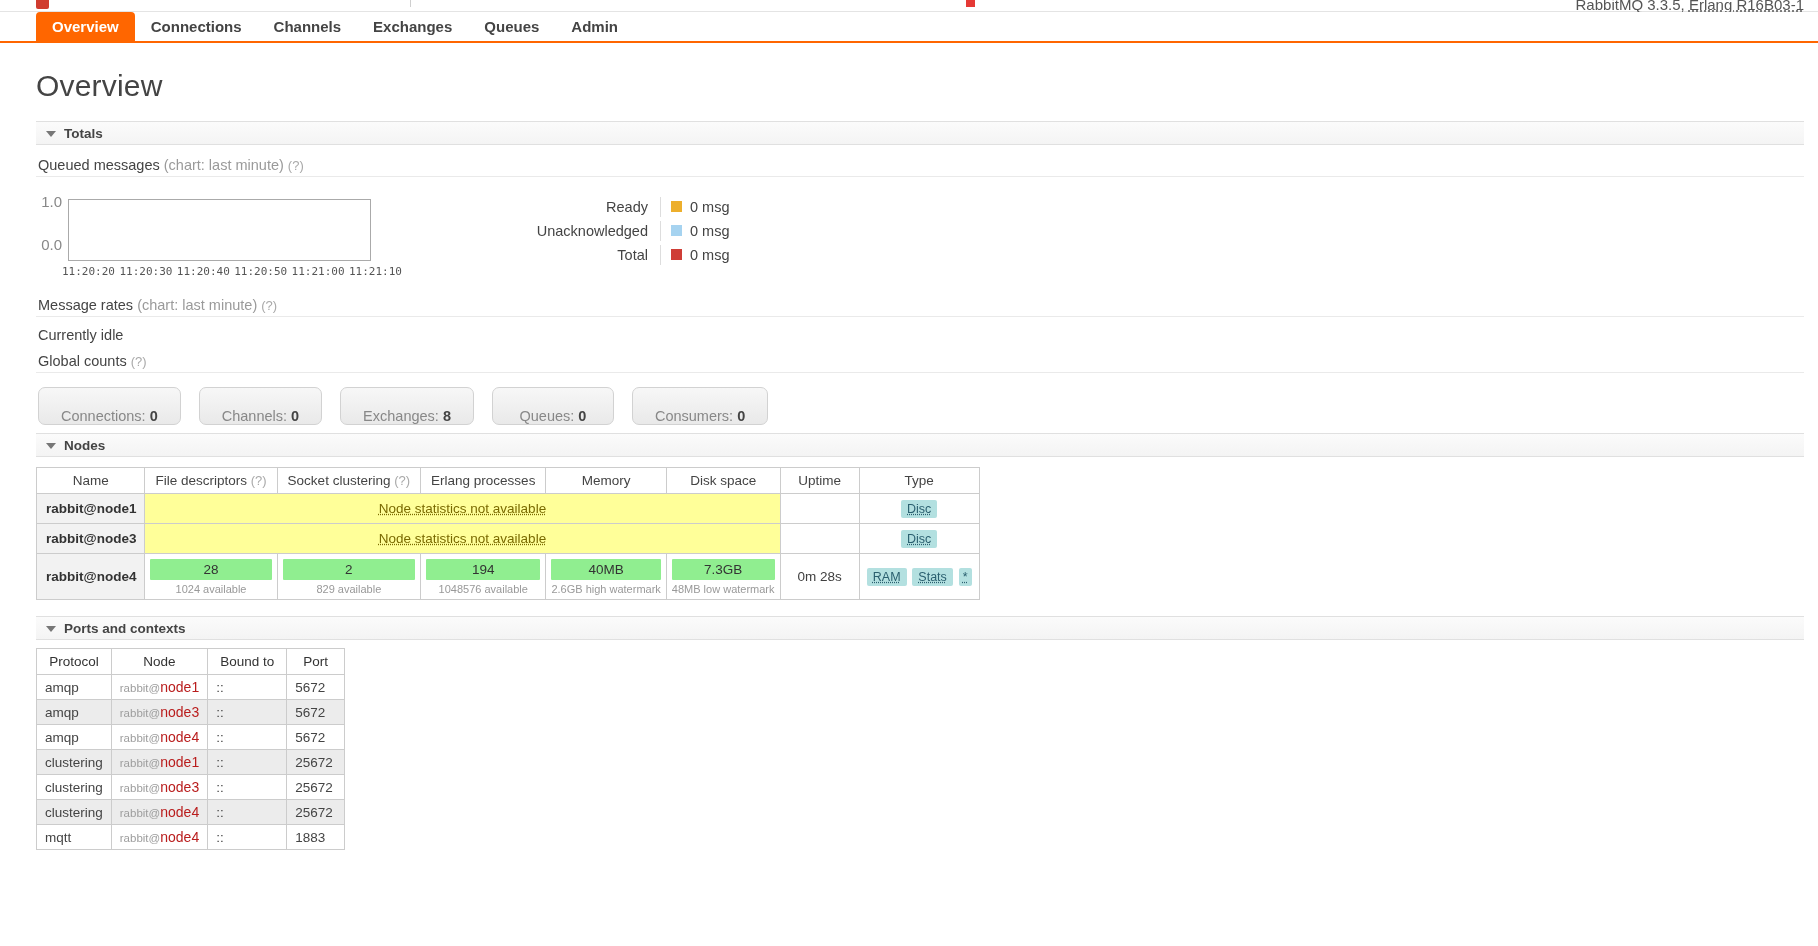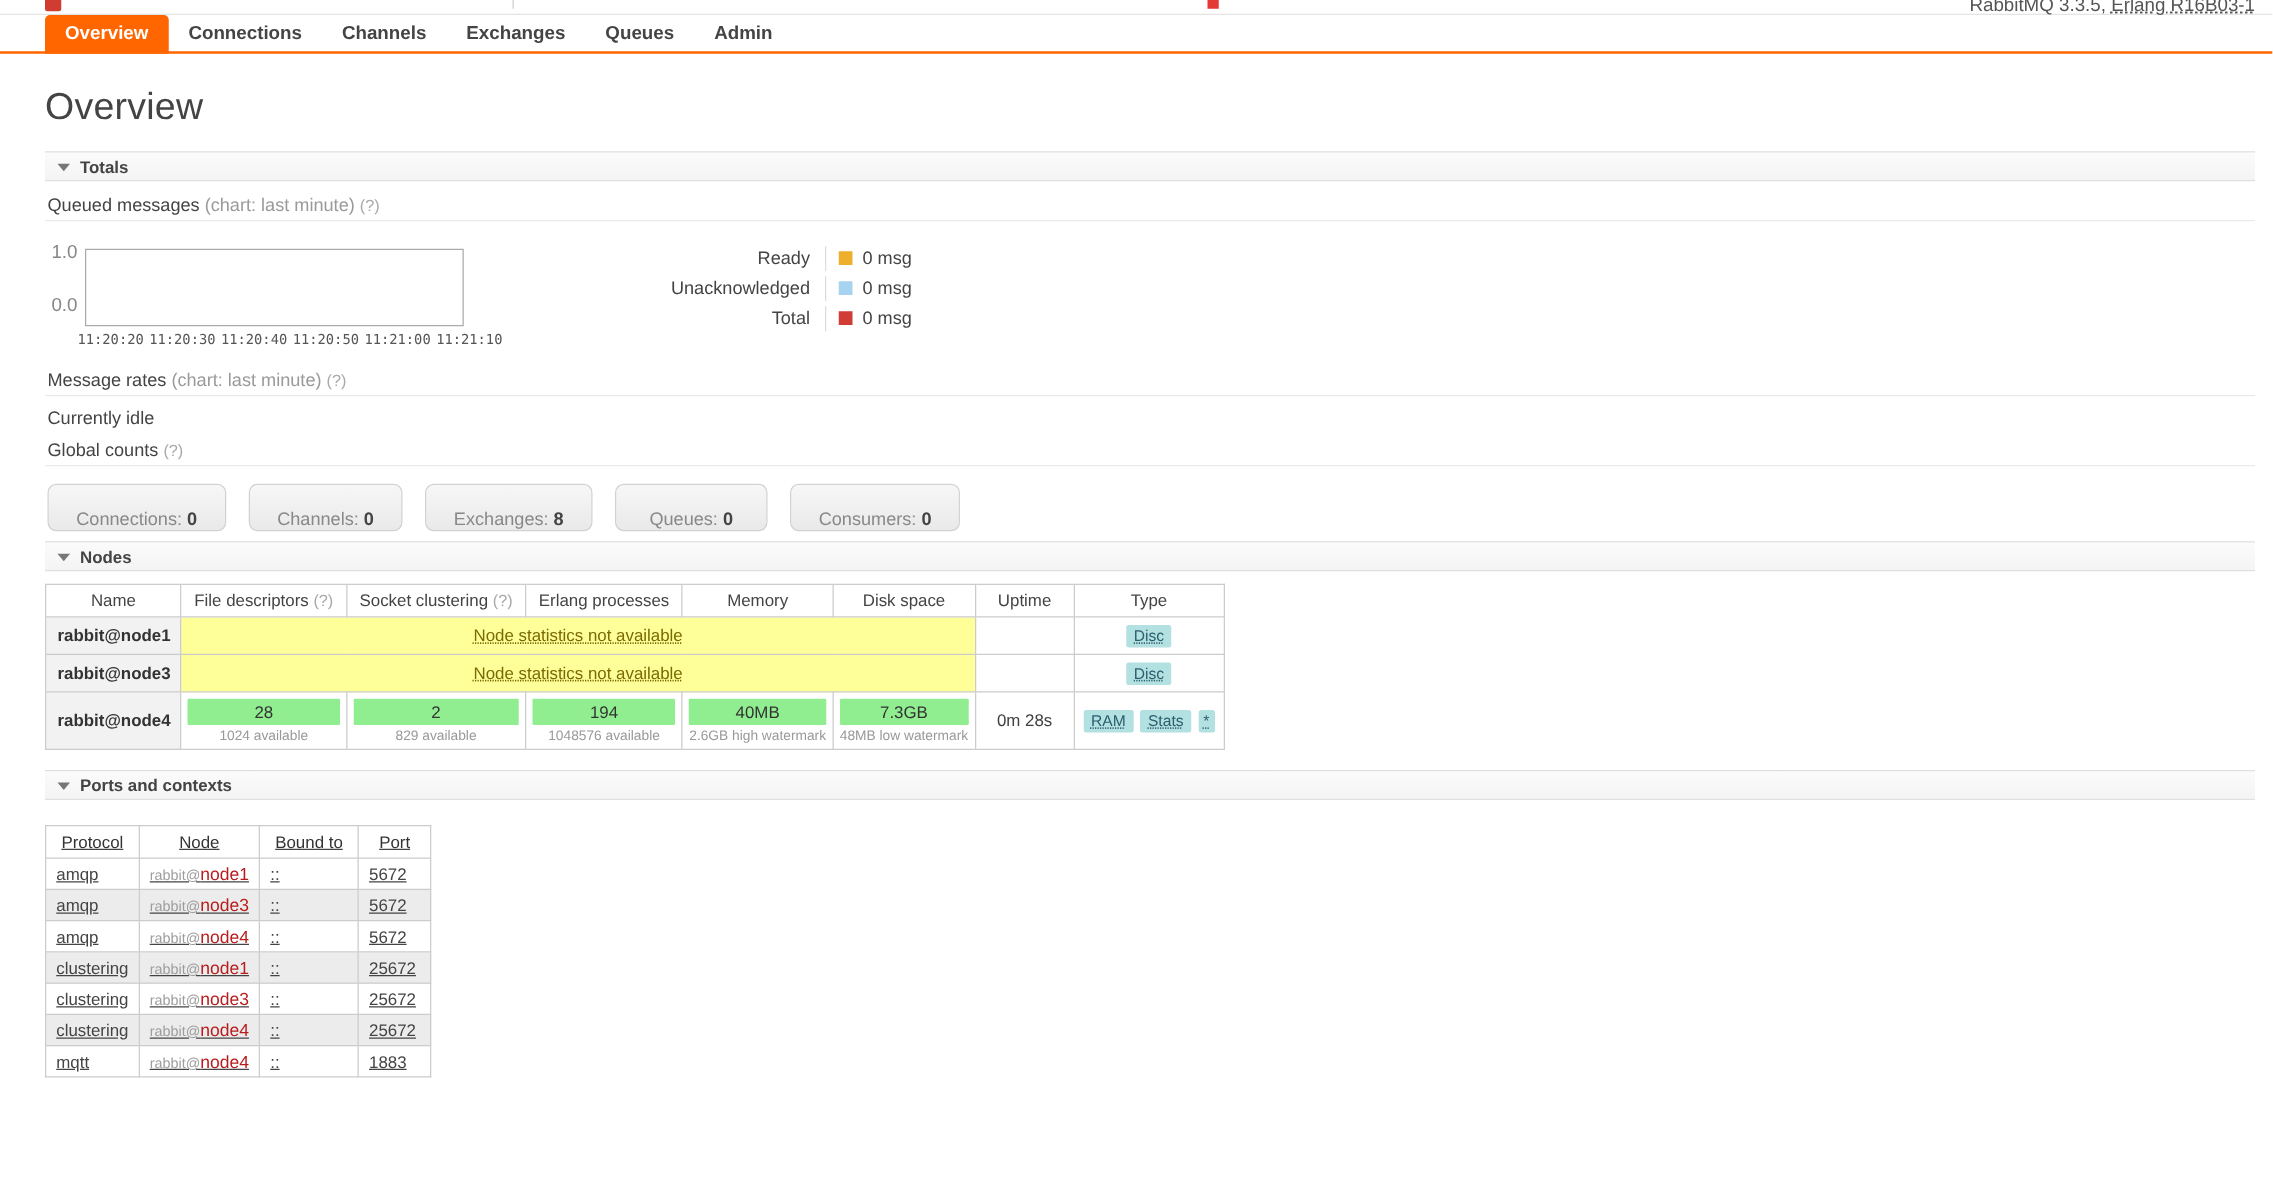--- a/index.html
+++ b/index.html
@@ -175,21 +175,21 @@
   .tagbtn {
     display:inline-block; background: #b3e0e0; color:#2a5f6f;
     font-size: 12.5px; padding: 2px 6px; border-radius: 2px;
     text-decoration: underline; text-decoration-style: dotted;
     cursor: pointer; margin: 0 1px;
   }
   .tagbtn.tiny { padding: 2px 4px; }
 
   
   .ports-label { font-size: 14.5px; color:#444; padding: 14px 0 6px 2px; }
-  .ports-table { margin-top: 20px; text-decoration: underline; }
+  .ports-table { margin-top: 8px; }
   .ports-table th {
     font-size: 13.5px; font-weight: normal; color:#333;
     border: 1px solid #ccc; background:#fff;
     padding: 5px 12px; text-align:center; white-space: nowrap;
   }
   .ports-table td {
     border-left: 1px solid #ccc; border-right:1px solid #ccc;
     border-bottom: 1px solid #ccc;
     font-size: 13.5px; color:#444;
     padding: 4px 8px; white-space: nowrap;

